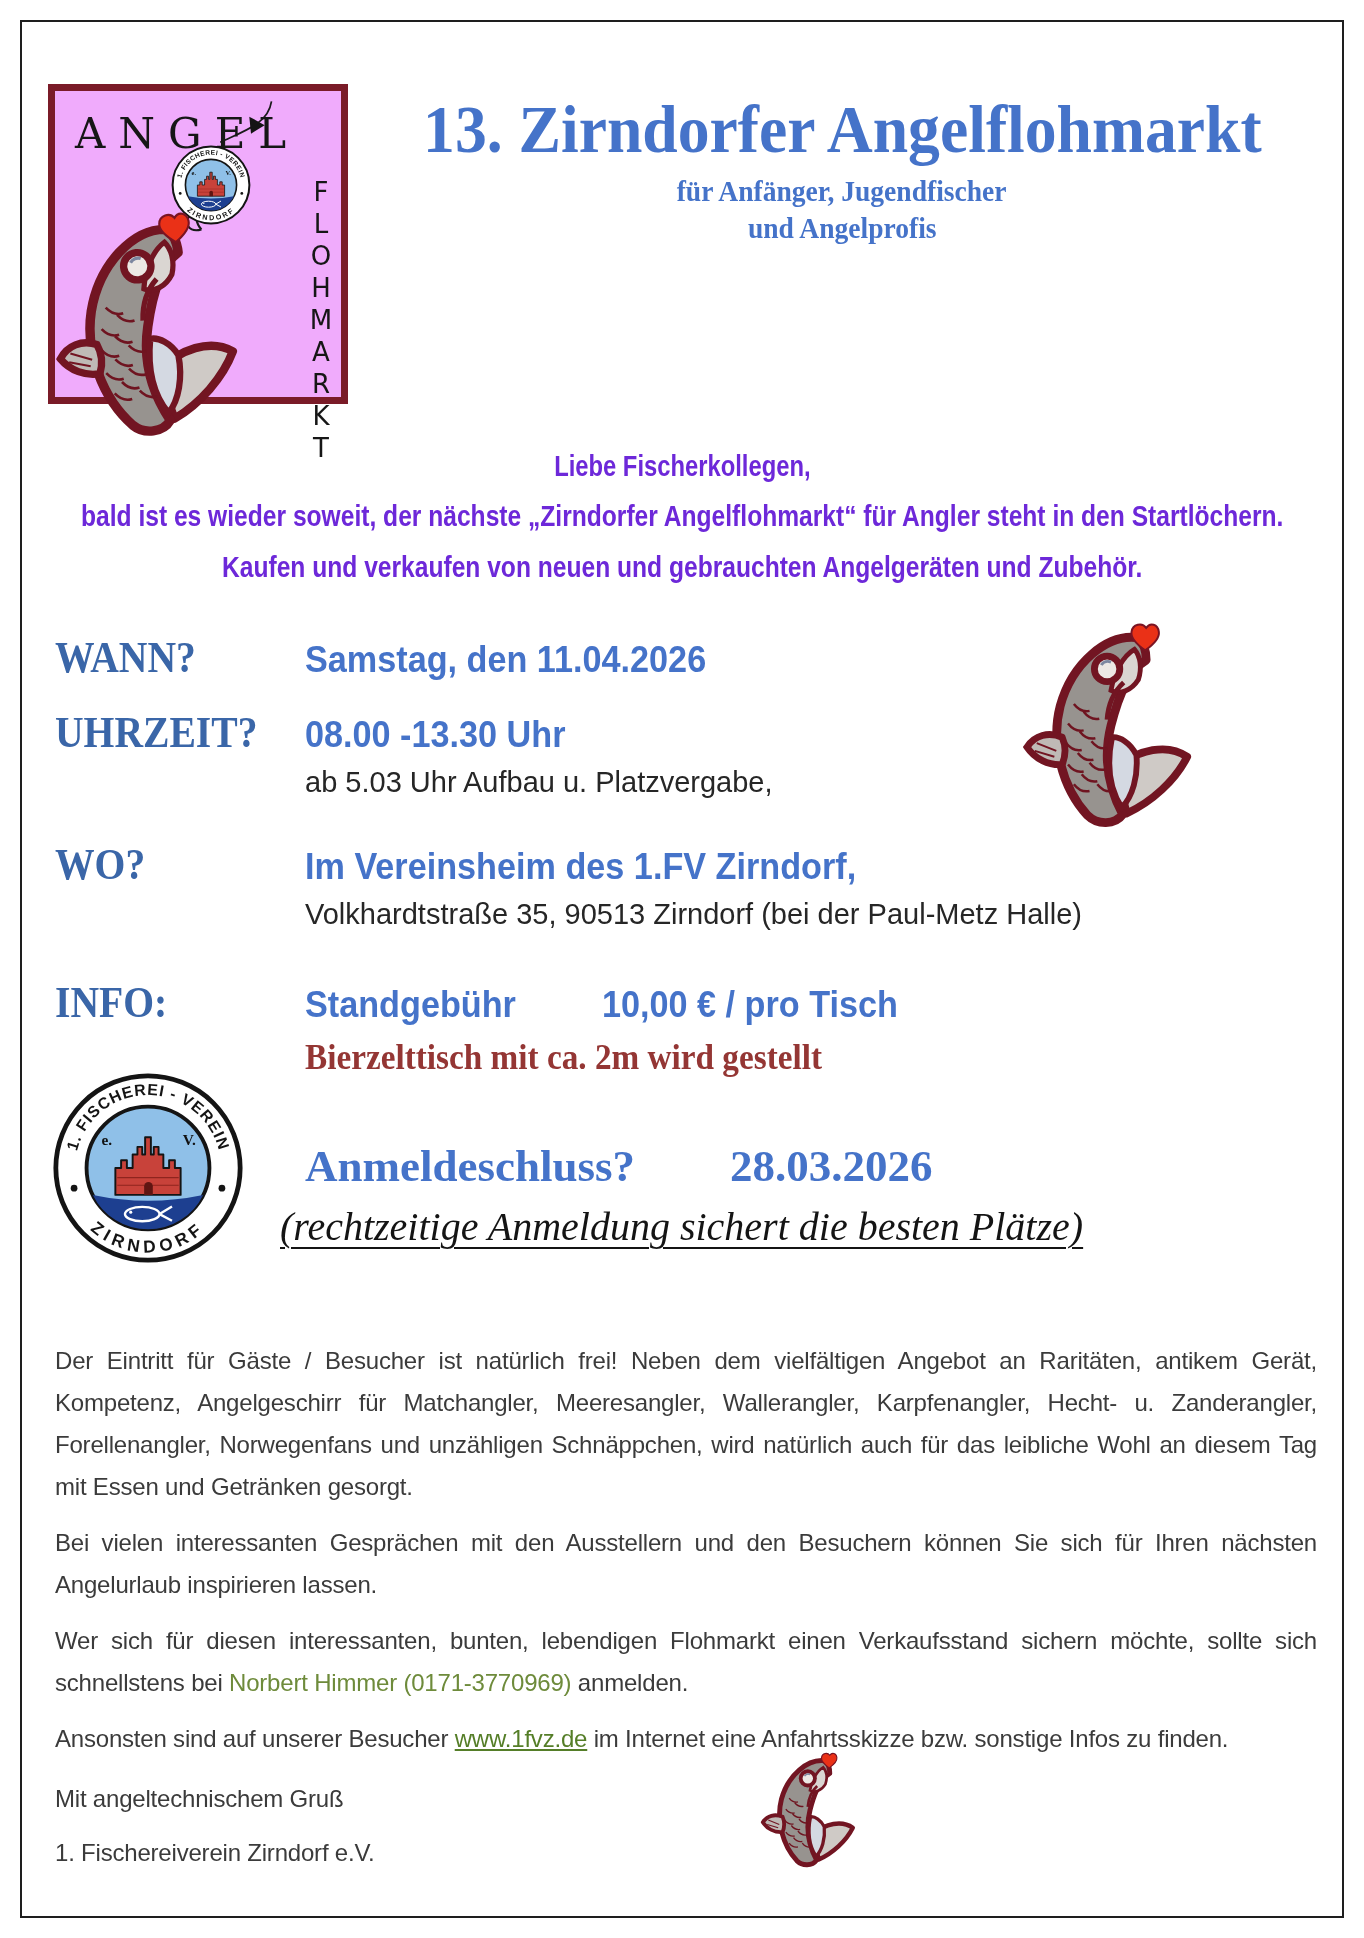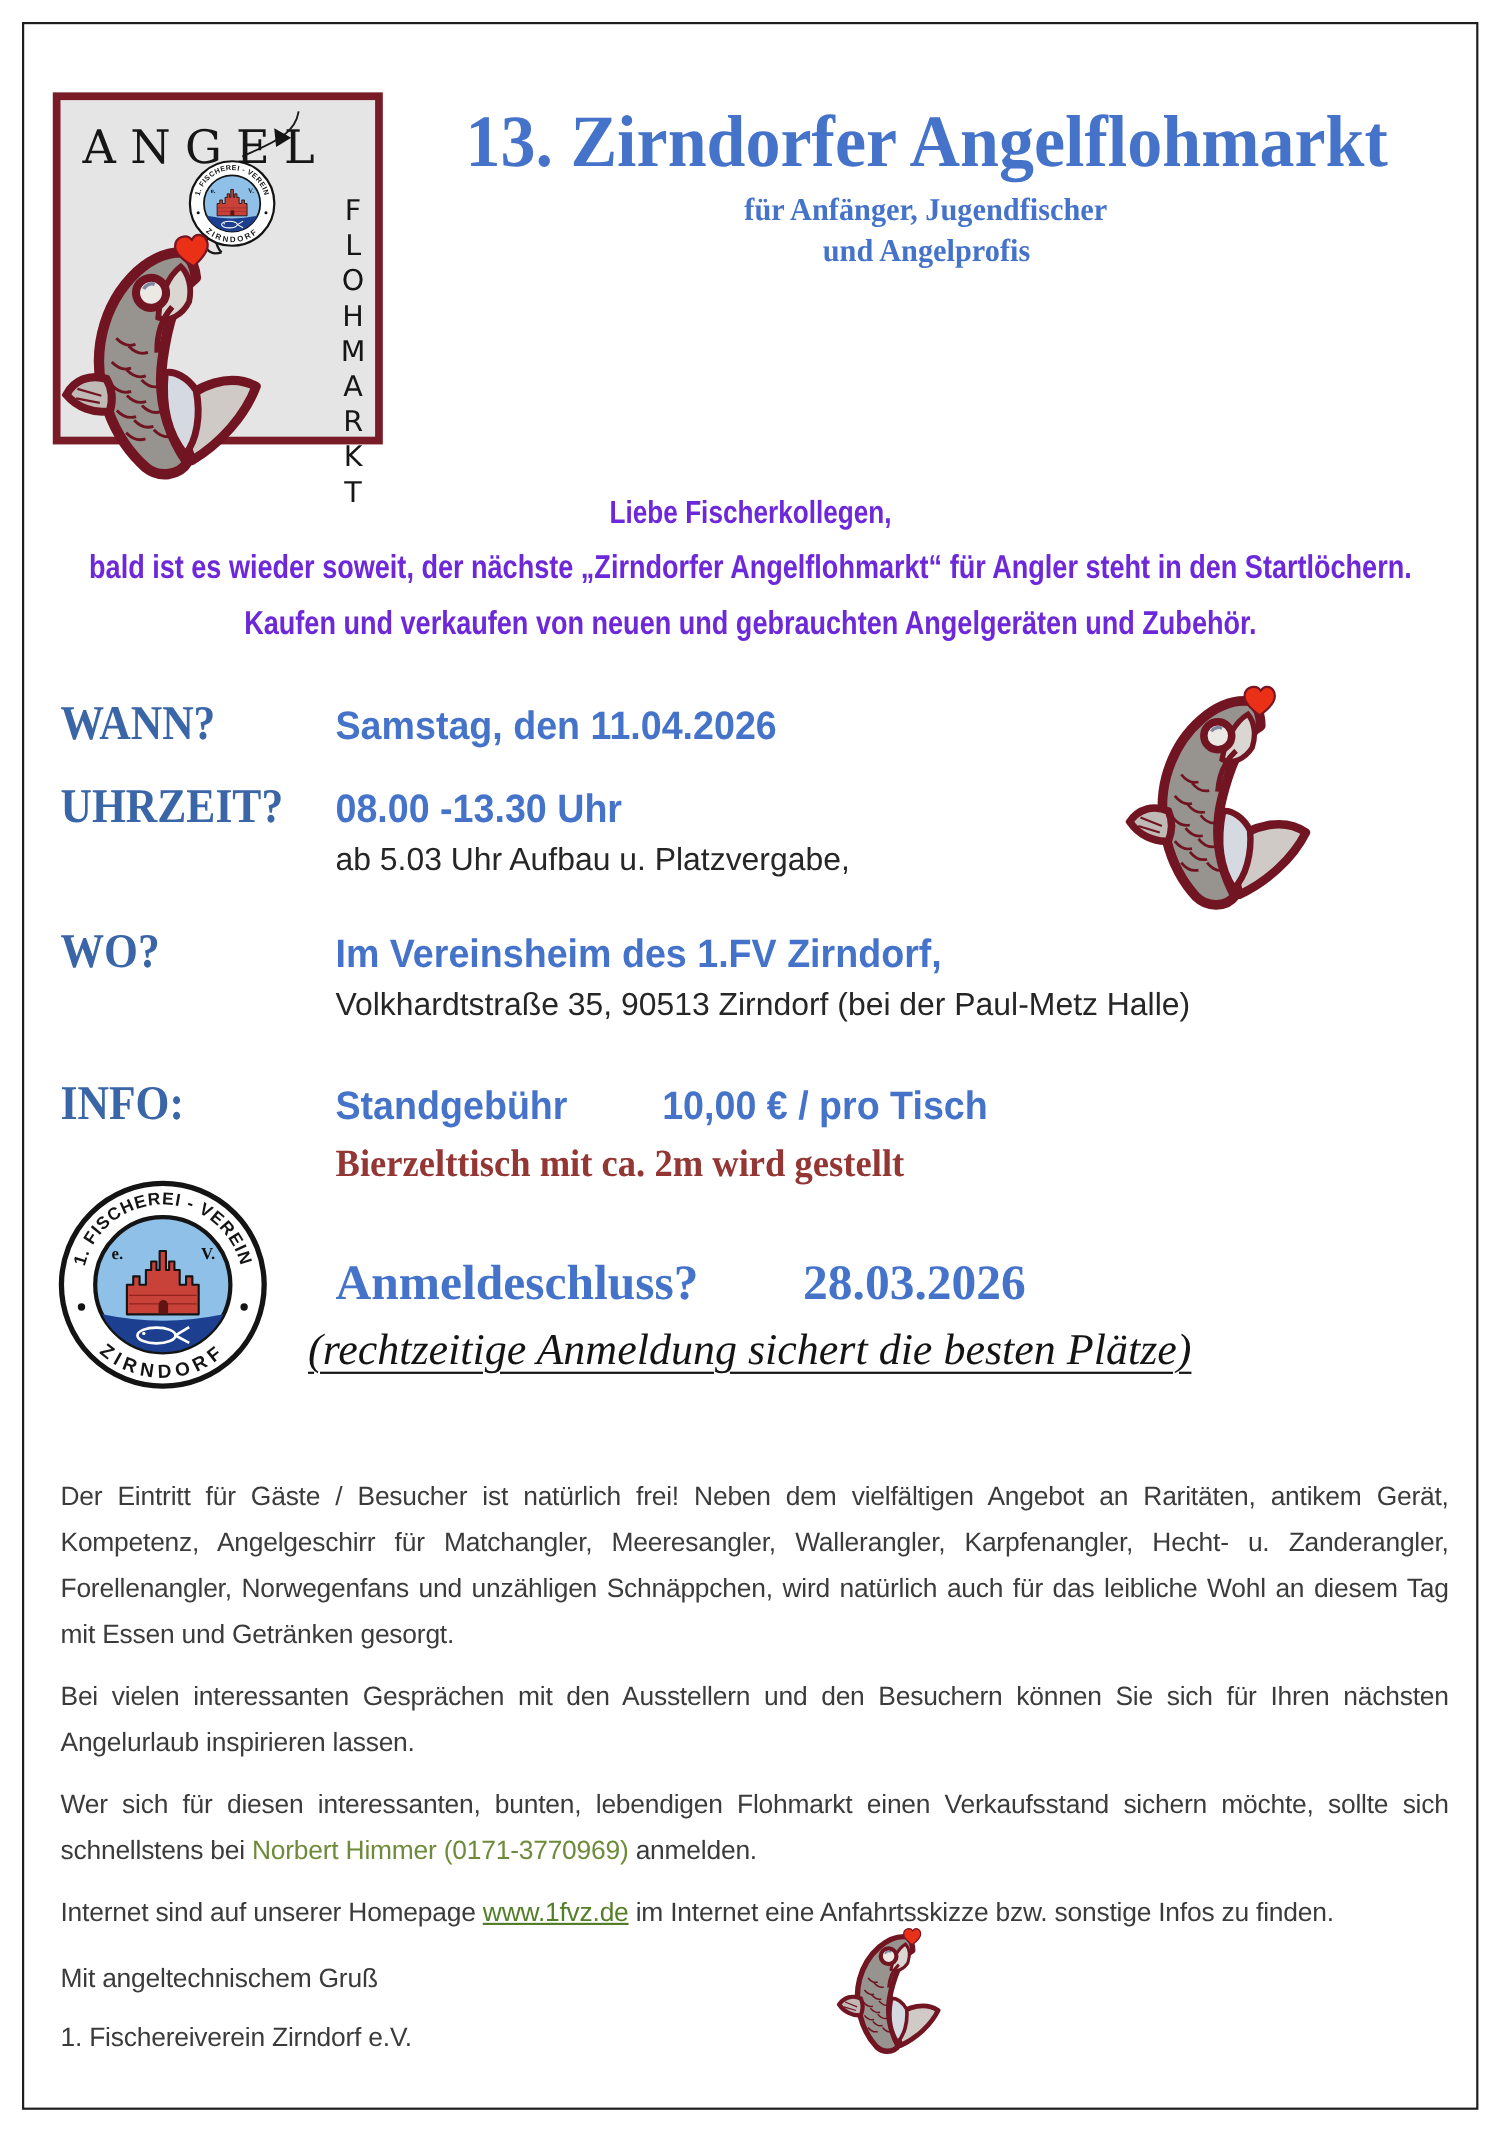--- a/index.html
+++ b/index.html
@@ -5,21 +5,21 @@
   html,body { margin:0; padding:0; background:#ffffff; }
   .page {
     position:relative; width:1364px; height:1938px; background:#fff;
     font-family:"Liberation Sans", sans-serif; overflow:hidden;
   }
   .frame { position:absolute; inset:20px; border:2px solid #1e1e1e; pointer-events:none; }
 
   
   .logo-box {
     position:absolute; left:48px; top:84px; width:300px; height:320px;
-    border:7px solid var(--maroon,#7A1B28); background:#e5e5e5; box-sizing:border-box;
+    border:7px solid var(--maroon,#7A1B28); background:#f0abfc; box-sizing:border-box;
   }
   .angel-word {
     position:absolute; left:20px; top:18px;
     font-family:"DejaVu Serif", serif; font-weight:400;
     font-size:42px; letter-spacing:13px; color:#161616;
   }
   .floh-word {
     position:absolute; right:5px; top:86px;
     writing-mode:vertical-lr; text-orientation:upright;
     font-family:"DejaVu Sans", sans-serif; font-size:26px; letter-spacing:2px; color:#161616;
@@ -246,21 +246,21 @@
     </svg>
   <div class="deadline">
     <span class="deadline-label">Anmeldeschluss?</span><span class="deadline-date">28.03.2026</span>
   </div>
   <div class="deadline-note"><span>(rechtzeitige Anmeldung sichert die besten Plätze)</span></div>
 
   <div class="body-text">
     <p>Der Eintritt für Gäste / Besucher ist natürlich frei! Neben dem vielfältigen Angebot an Raritäten, antikem Gerät, Kompetenz, Angelgeschirr für Matchangler, Meeresangler, Wallerangler, Karpfenangler, Hecht- u. Zanderangler, Forellenangler, Norwegenfans und unzähligen Schnäppchen, wird natürlich auch für das leibliche Wohl an diesem Tag mit Essen und Getränken gesorgt.</p>
     <p>Bei vielen interessanten Gesprächen mit den Ausstellern und den Besuchern können Sie sich für Ihren nächsten Angelurlaub inspirieren lassen.</p>
     <p><span>Wer sich für diesen interessanten, bunten, lebendigen Flohmarkt einen Verkaufsstand sichern möchte, sollte sich schnellstens bei </span><span class="contact">Norbert Himmer (0171-3770969)</span><span> anmelden.</span></p>
-    <p><span>Internet sind auf unserer Homepage </span><a class="homepage-link">www.1fvz.de</a><span> im Internet eine Anfahrtsskizze bzw. sonstige Infos zu finden.</span></p>
+    <p><span>Ansonsten sind auf unserer Besucher </span><a class="homepage-link">www.1fvz.de</a><span> im Internet eine Anfahrtsskizze bzw. sonstige Infos zu finden.</span></p>
     <p class="closing1">Mit angeltechnischem Gruß</p>
     <p class="closing2">1. Fischereiverein Zirndorf e.V.</p>
   </div>
 
   <svg class="fish-bottom" viewBox="0 0 180 215">
       <use href="#fish-sym"></use>
     </svg>
 </div>
 
 </body></html>

